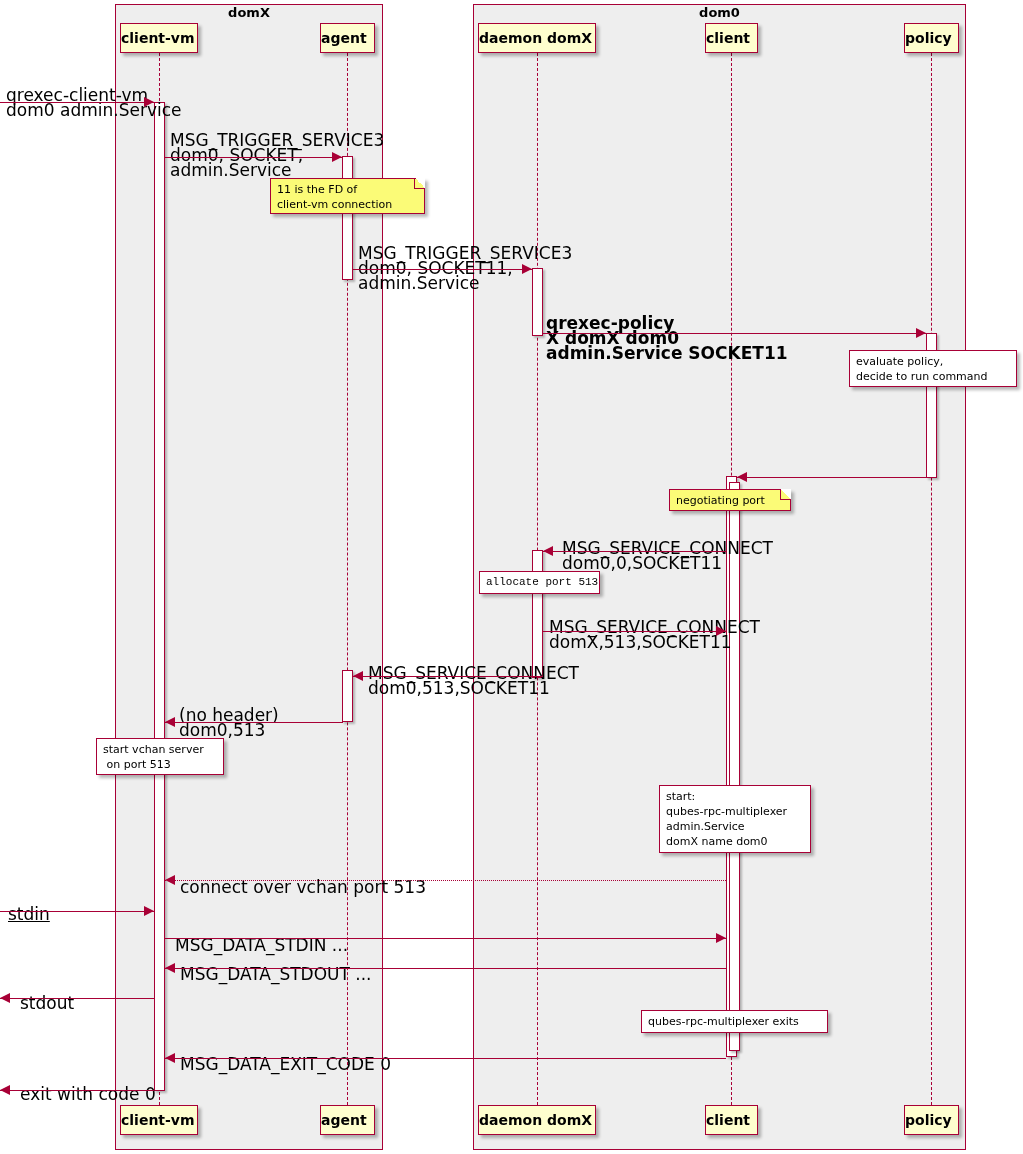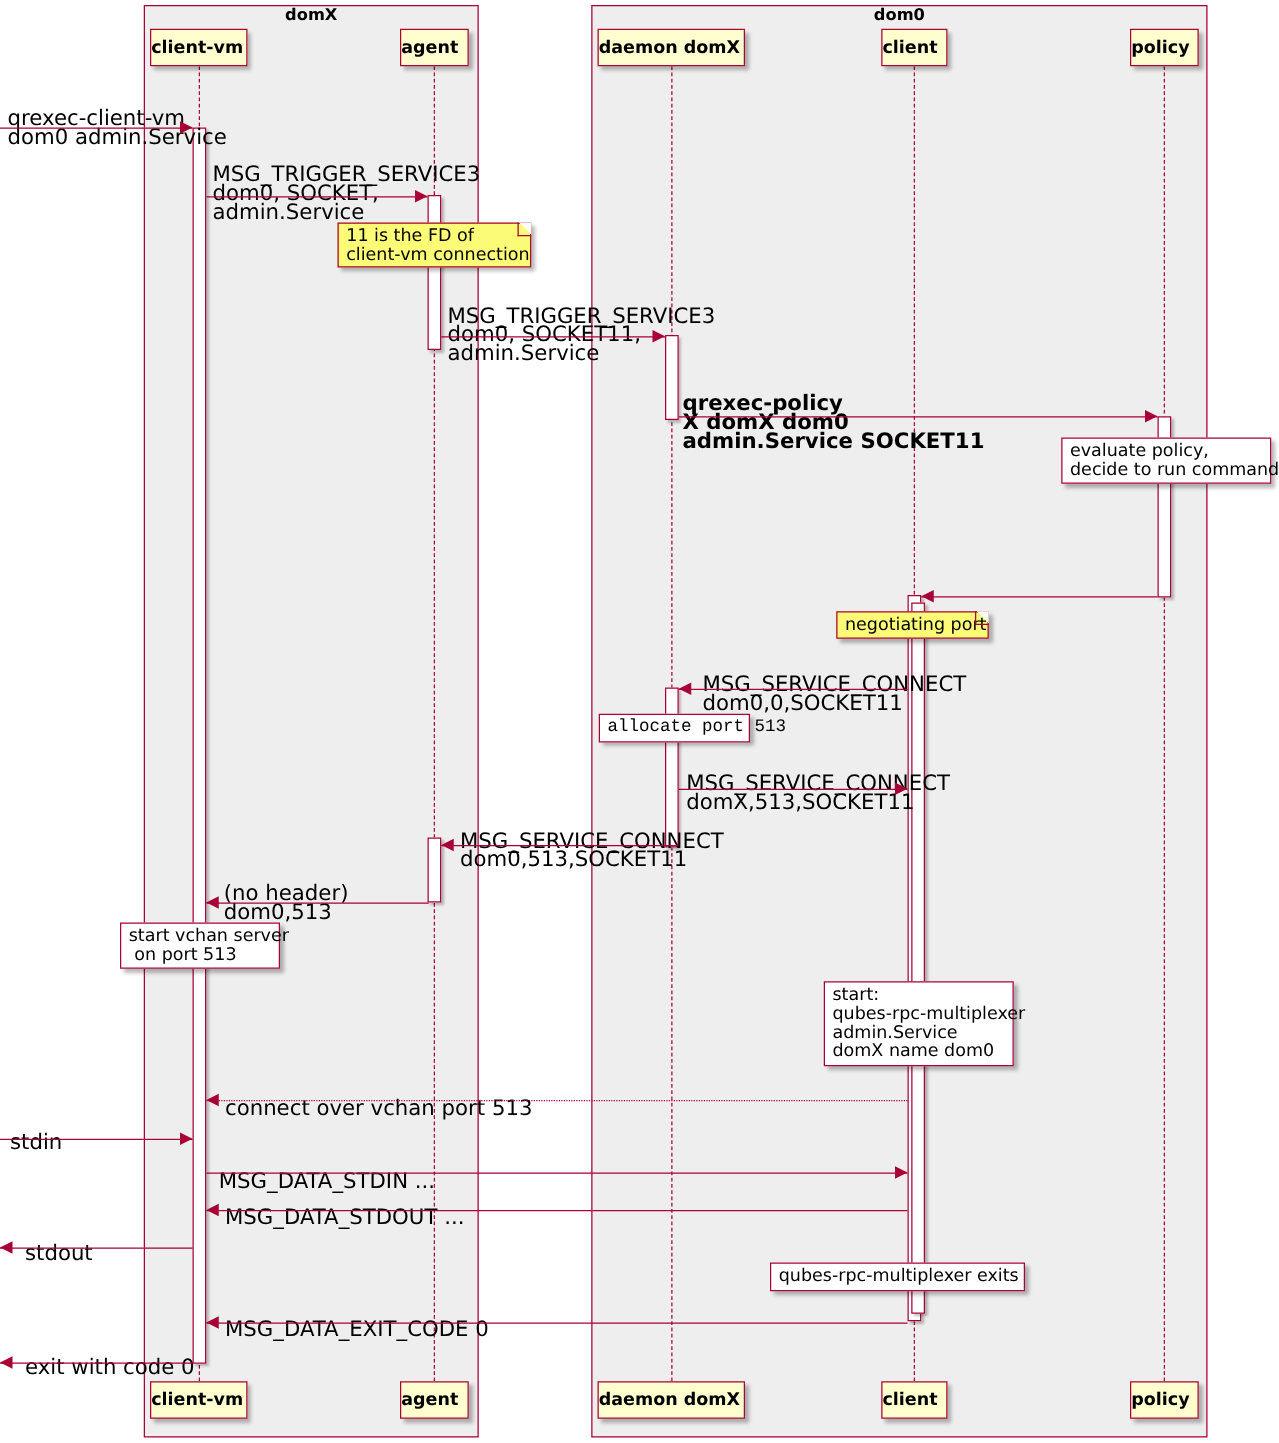--- a/index.html
+++ b/index.html
@@ -26,21 +26,21 @@
   .arrow{position:absolute;height:0;border-top:1.2px solid #A80036;}
   .arrow.dotted{border-top:1.4px dotted #A80036;}
   .head{position:absolute;width:0;height:0;}
   .head.right{border-top:5px solid transparent;border-bottom:5px solid transparent;border-left:10px solid #A80036;}
   .head.left{border-top:5px solid transparent;border-bottom:5px solid transparent;border-right:10px solid #A80036;}
 
   
   .msg{position:absolute;font-size:17px;color:#000;line-height:15px;white-space:pre;margin-top:16px;}
 
   
-  .note{position:absolute;border:1px solid #A80036;box-sizing:border-box;font-size:14px;
+  .note{position:absolute;border:1px solid #A80036;box-sizing:border-box;font-size:11px;
         line-height:15px;color:#000;white-space:pre;padding:3px 6px;
         box-shadow:3px 3px 3px rgba(0,0,0,0.28);}
   .note.yellow{background:#FBFB77;}
   .note.white{background:#FFFFFF;}
   .note .fold{position:absolute;top:0;right:0;width:10px;height:10px;
       background:linear-gradient(225deg,#ffffff 0 50%,transparent 50% 100%);
       border-left:1px solid #A80036;border-bottom:1px solid #A80036;}
 </style>
 </head>
 <body>
@@ -167,37 +167,37 @@
 
   <div class="note white" style="left:659px;top:785px;width:152px;height:68px;">start:
 qubes-rpc-multiplexer
 admin.Service
 domX name dom0</div>
 
   <div class="msg" style="left:180px;top:864px;">connect over vchan port 513</div>
   <div class="arrow dotted" style="left:165px;top:880px;width:561px;"></div>
   <div class="head left" style="left:165px;top:875px;"></div>
 
-  <div class="msg" style="left:8px;top:891px;">stdin</div>
+  <div class="msg" style="left:8px;top:891px;text-decoration:underline;">stdin</div>
   <div class="arrow" style="left:0px;top:911px;width:154px;"></div>
   <div class="head right" style="left:144px;top:906px;"></div>
 
   <div class="msg" style="left:175px;top:922px;">MSG_DATA_STDIN ...</div>
   <div class="arrow" style="left:165px;top:938px;width:561px;"></div>
   <div class="head right" style="left:716px;top:933px;"></div>
 
   <div class="msg" style="left:180px;top:951px;">MSG_DATA_STDOUT ...</div>
   <div class="arrow" style="left:165px;top:968px;width:561px;"></div>
   <div class="head left" style="left:165px;top:963px;"></div>
 
   <div class="msg" style="left:20px;top:980px;">stdout</div>
   <div class="arrow" style="left:0px;top:998px;width:154px;"></div>
   <div class="head left" style="left:0px;top:993px;"></div>
 
-  <div class="note white" style="left:616px;top:1010px;width:204px;height:23px;">qubes-rpc-multiplexer exits</div>
+  <div class="note white" style="left:641px;top:1010px;width:187px;height:23px;">qubes-rpc-multiplexer exits</div>
 
   <div class="msg" style="left:180px;top:1041px;">MSG_DATA_EXIT_CODE 0</div>
   <div class="arrow" style="left:165px;top:1058px;width:561px;"></div>
   <div class="head left" style="left:165px;top:1053px;"></div>
 
   <div class="msg" style="left:20px;top:1071px;">exit with code 0</div>
   <div class="arrow" style="left:0px;top:1090px;width:154px;"></div>
   <div class="head left" style="left:0px;top:1085px;"></div>
 
 </div>

